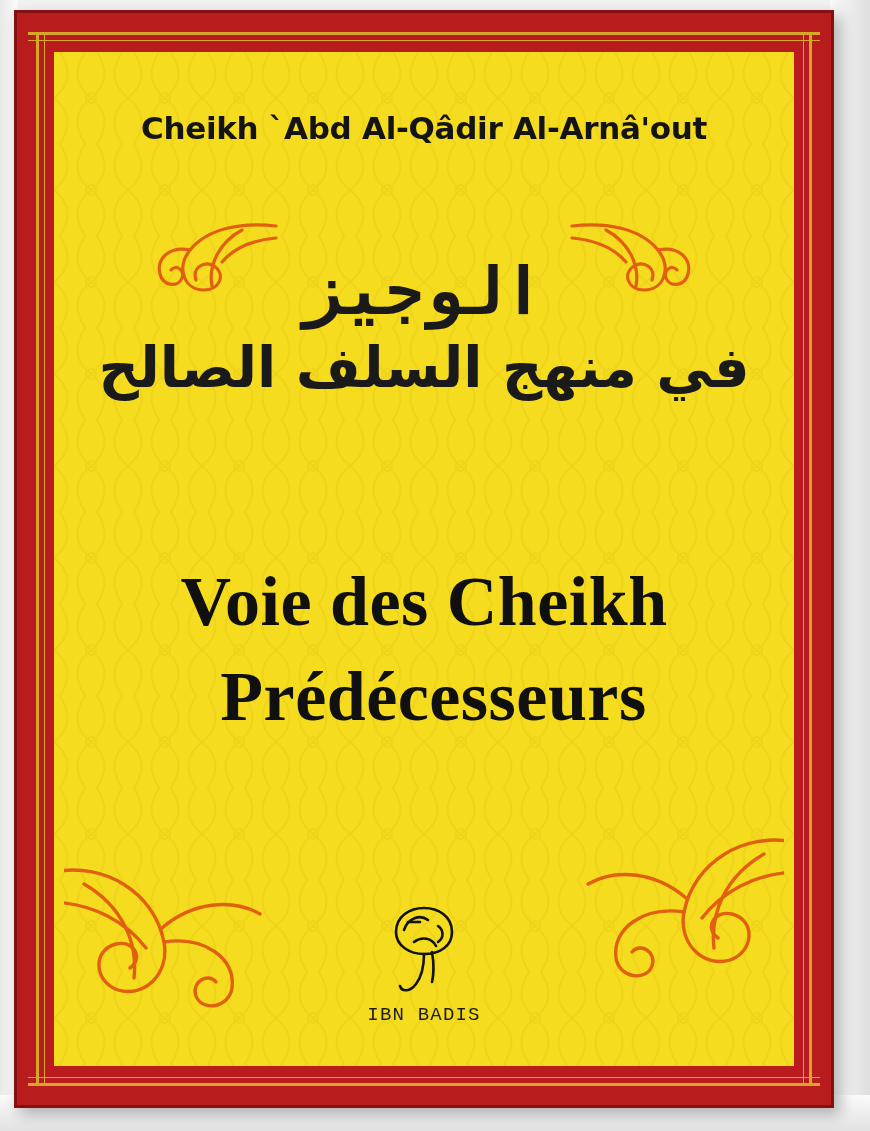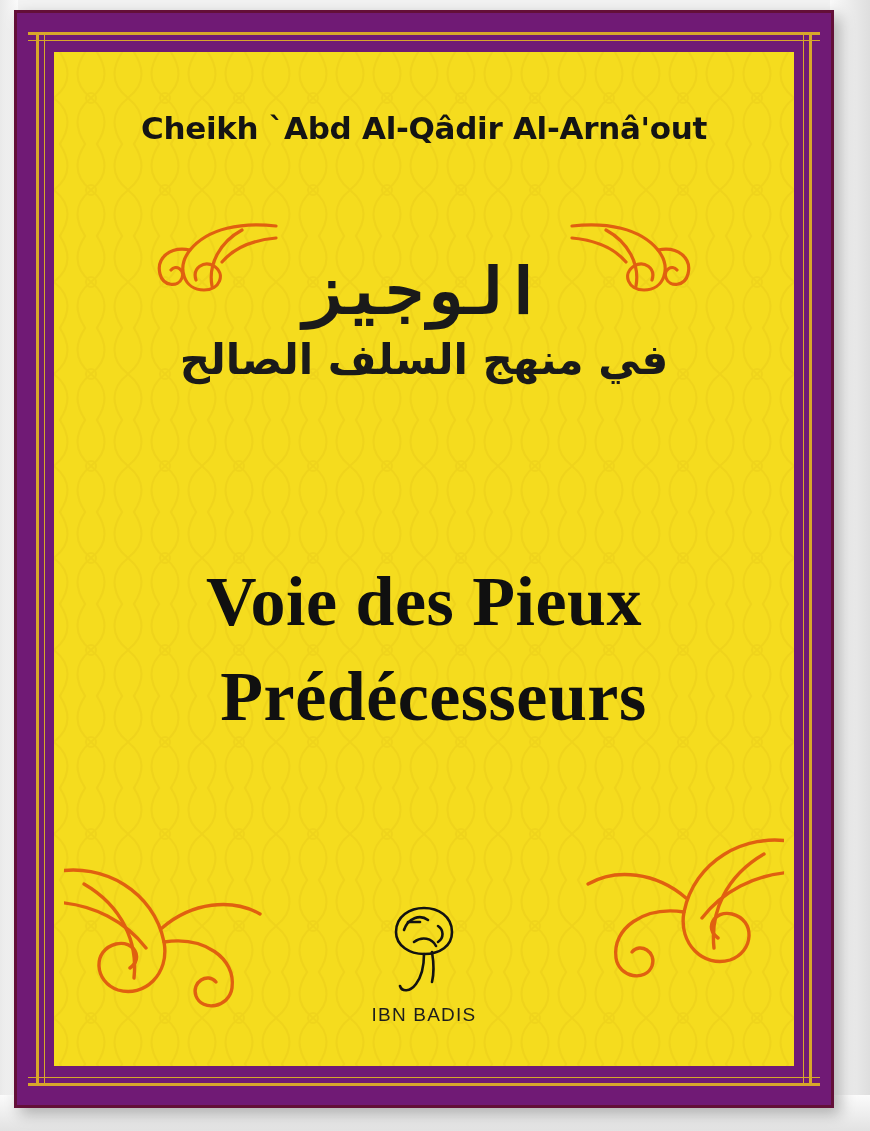--- a/index.html
+++ b/index.html
@@ -41,21 +41,21 @@
     background: linear-gradient(to top, #e2e2e2, #fbfbfb);
   }
 
   
   .cover {
     position: absolute;
     left: 14px;
     top: 10px;
     width: 820px;
     height: 1098px;
-    background: #701a75;
+    background: #b91c1c;
     box-shadow: 6px 6px 14px rgba(0,0,0,0.28);
     overflow: hidden;
   }
   
   .cover::after {
     content: "";
     position: absolute;
     inset: 0;
     box-shadow: inset 0 0 0 3px rgba(90,8,6,0.55);
     pointer-events: none;
@@ -116,21 +116,21 @@
     font-family: Liberation Mono, monospace;
     font-size: 66px;
     font-weight: bold;
     color: #1a1a1a;
     line-height: 1.05;
     direction: rtl;
   }
   .arabic-sub {
     margin-top: 6px;
     font-family: "DejaVu Sans", sans-serif;
-    font-size: 42px;
+    font-size: 56px;
     font-weight: bold;
     color: #1a1a1a;
     line-height: 1.1;
     direction: rtl;
   }
 
   .fr-small {
     position: absolute;
     left: 0; right: 0;
     top: 432px;
@@ -173,21 +173,21 @@
     text-align: center;
   }
   .logo-mark {
     width: 96px;
     height: 96px;
     margin: 0 auto;
   }
   .logo-mark svg { display: block; }
   .publisher {
     margin-top: 6px;
-    font-family: Liberation Sans, sans-serif;
+    font-family: Liberation Mono, monospace;
     font-size: 19px;
     letter-spacing: 1.2px;
     color: #1d1d1d;
   }
 
   
   .flourish { position: absolute; pointer-events: none; }
   .f-top-left  { left: 96px;  top: 168px; }
   .f-top-right { right: 96px; top: 168px; transform: scaleX(-1); }
   .f-bot-left  { left: 10px;  bottom: 40px; }
@@ -280,21 +280,21 @@
         </svg>
       </div>
 
       <div class="author">Cheikh `Abd Al-Qâdir Al-Arnâ'out</div>
 
       <div class="arabic-wrap">
         <div class="arabic-main">الوجيز</div>
         <div class="arabic-sub">في منهج السلف الصالح</div>
       </div>
 
-      <div class="fr-big1">Voie des Pieux</div>
+      <div class="fr-big1">Voie des Cheikh</div>
       <div class="fr-big2">Prédécesseurs</div>
 
       <div class="logo">
         <div class="logo-mark">
           <svg width="96" height="96" viewBox="0 0 96 96" xmlns="http://www.w3.org/2000/svg">
             <g fill="none" stroke="#121212" stroke-width="2.6" stroke-linecap="round">
               <path d="M20 30 C 20 14, 34 6, 48 6 C 62 6, 76 14, 76 30 C 76 44, 64 52, 48 52 C 34 52, 20 44, 20 30 Z"></path>
               <path d="M28 28 C 32 16, 44 12, 52 18"></path>
               <path d="M38 40 C 46 34, 56 36, 60 44"></path>
               <path d="M48 52 C 48 64, 46 74, 40 82 C 34 90, 26 90, 24 84"></path>

